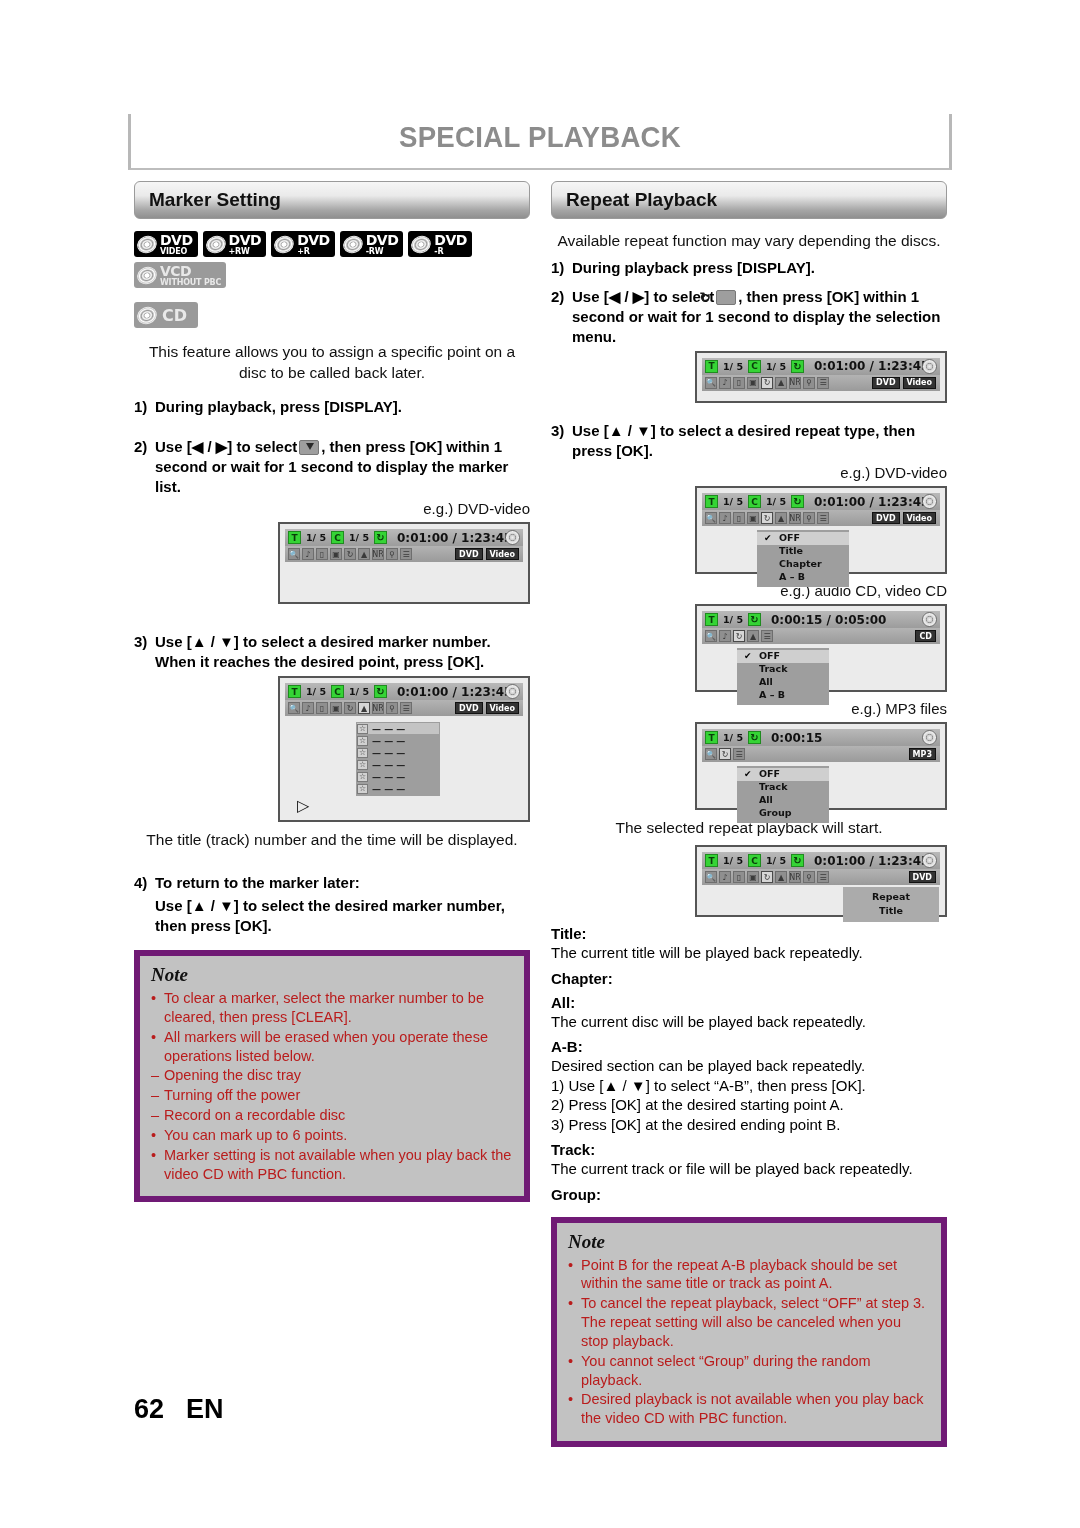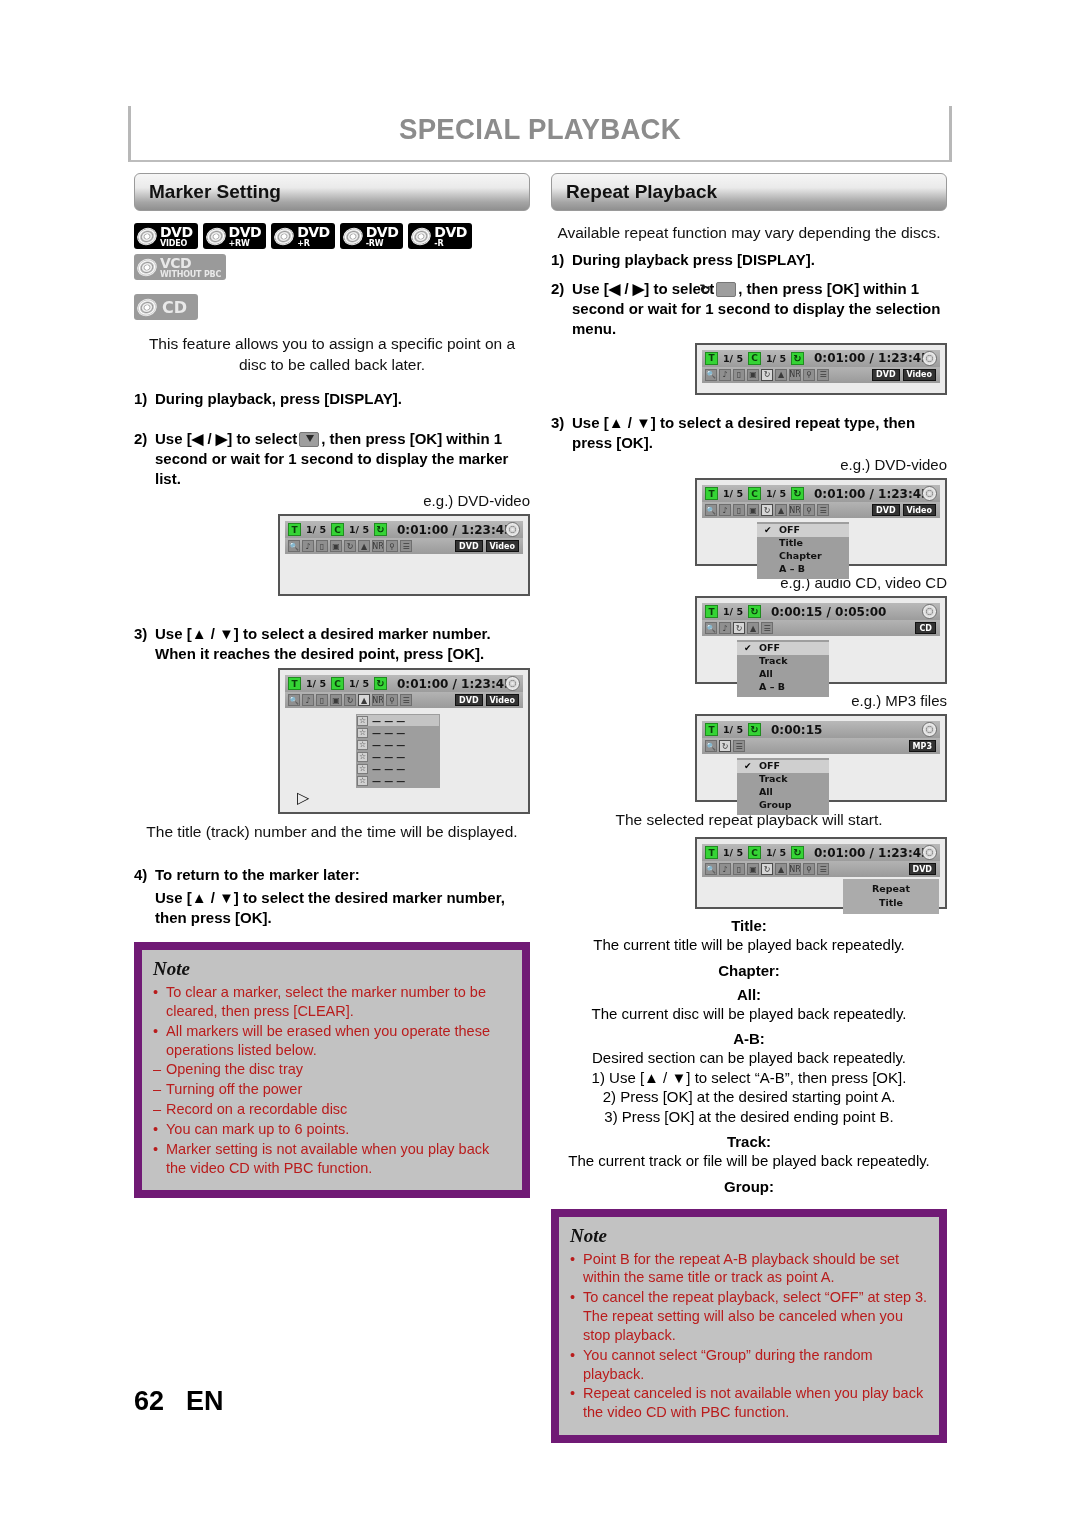--- a/index.html
+++ b/index.html
@@ -9,21 +9,21 @@
   }
   body {
     width: 1080px; height: 1528px;
     font-family: "Liberation Sans", sans-serif;
     color: #000;
     position: relative;
     overflow: hidden;
   }
   .page {
     position: absolute;
-    left: 0; top: 8px;
+    left: 0; top: 16px;
     width: 1080px; height: 1217px;
   }
 
   
   .header {
     position: absolute;
     left: 128px; top: 98px;
     width: 824px; height: 56px;
     border-left: 3px solid #b8b8b8;
     border-right: 3px solid #b8b8b8;
@@ -124,21 +124,21 @@
   .eg {
     font-size: 15px;
     margin: 2px 0 5px 14px;
     color: #111;
     text-align: right;
   }
   .spacer-10 { height: 10px; }
   .spacer-16 { height: 16px; }
   .spacer-20 { height: 20px; }
 
-  .defs { margin-top: 6px; text-align: center; }
+  .defs { margin-top: 6px; }
   .def-term { font-size: 15px; font-weight: bold; margin: 7px 0 1px 0; }
   .def-desc { font-size: 15px; margin: 0 0 0 0; line-height: 1.3; }
   .def-sub  { font-size: 15px; margin: 0; line-height: 1.3; }
 
   
   .sym-marker, .sym-repeat {
     display: inline-block;
     width: 20px; height: 15px;
     vertical-align: -3px;
     background: #9e9e9e;
@@ -157,21 +157,21 @@
   }
   .sym-repeat::after {
     content: "\21BB";
     position: absolute; left: 3px; top: -3px;
     font-size: 14px; color: #1c1c1c;
     font-family: "DejaVu Sans", sans-serif;
   }
 
   
   .note-box {
-    border: 8px solid #701a75;
+    border: 6px solid #701a75;
     background: #c2c2c2;
     padding: 8px 11px 12px 11px;
     margin-top: 14px;
   }
   .note-title {
     font-size: 19px;
     font-weight: bold;
     font-style: italic;
     margin: 0 0 3px 0;
     color: #111;
@@ -727,21 +727,21 @@
 
       <div class="def-term">Group:</div>
     </div>
 
     <div class="note-box">
       <div class="note-title">Note</div>
       <ul class="note-list">
         <li><span class="bl">•</span><span>Point B for the repeat A-B playback should be set within the same title or track as point A.</span></li>
         <li><span class="bl">•</span><span>To cancel the repeat playback, select “OFF” at step 3. The repeat setting will also be canceled when you stop playback.</span></li>
         <li><span class="bl">•</span><span>You cannot select “Group” during the random playback.</span></li>
-        <li><span class="bl">•</span><span>Repeat canceled is not available when you play back the video CD with PBC function.</span></li>
+        <li><span class="bl">•</span><span>Desired playback is not available when you play back the video CD with PBC function.</span></li>
       </ul>
     </div>
   </div>
 
   <div class="footer">
     <span>62</span><span class="en">EN</span>
   </div>
 
 </div>
 

